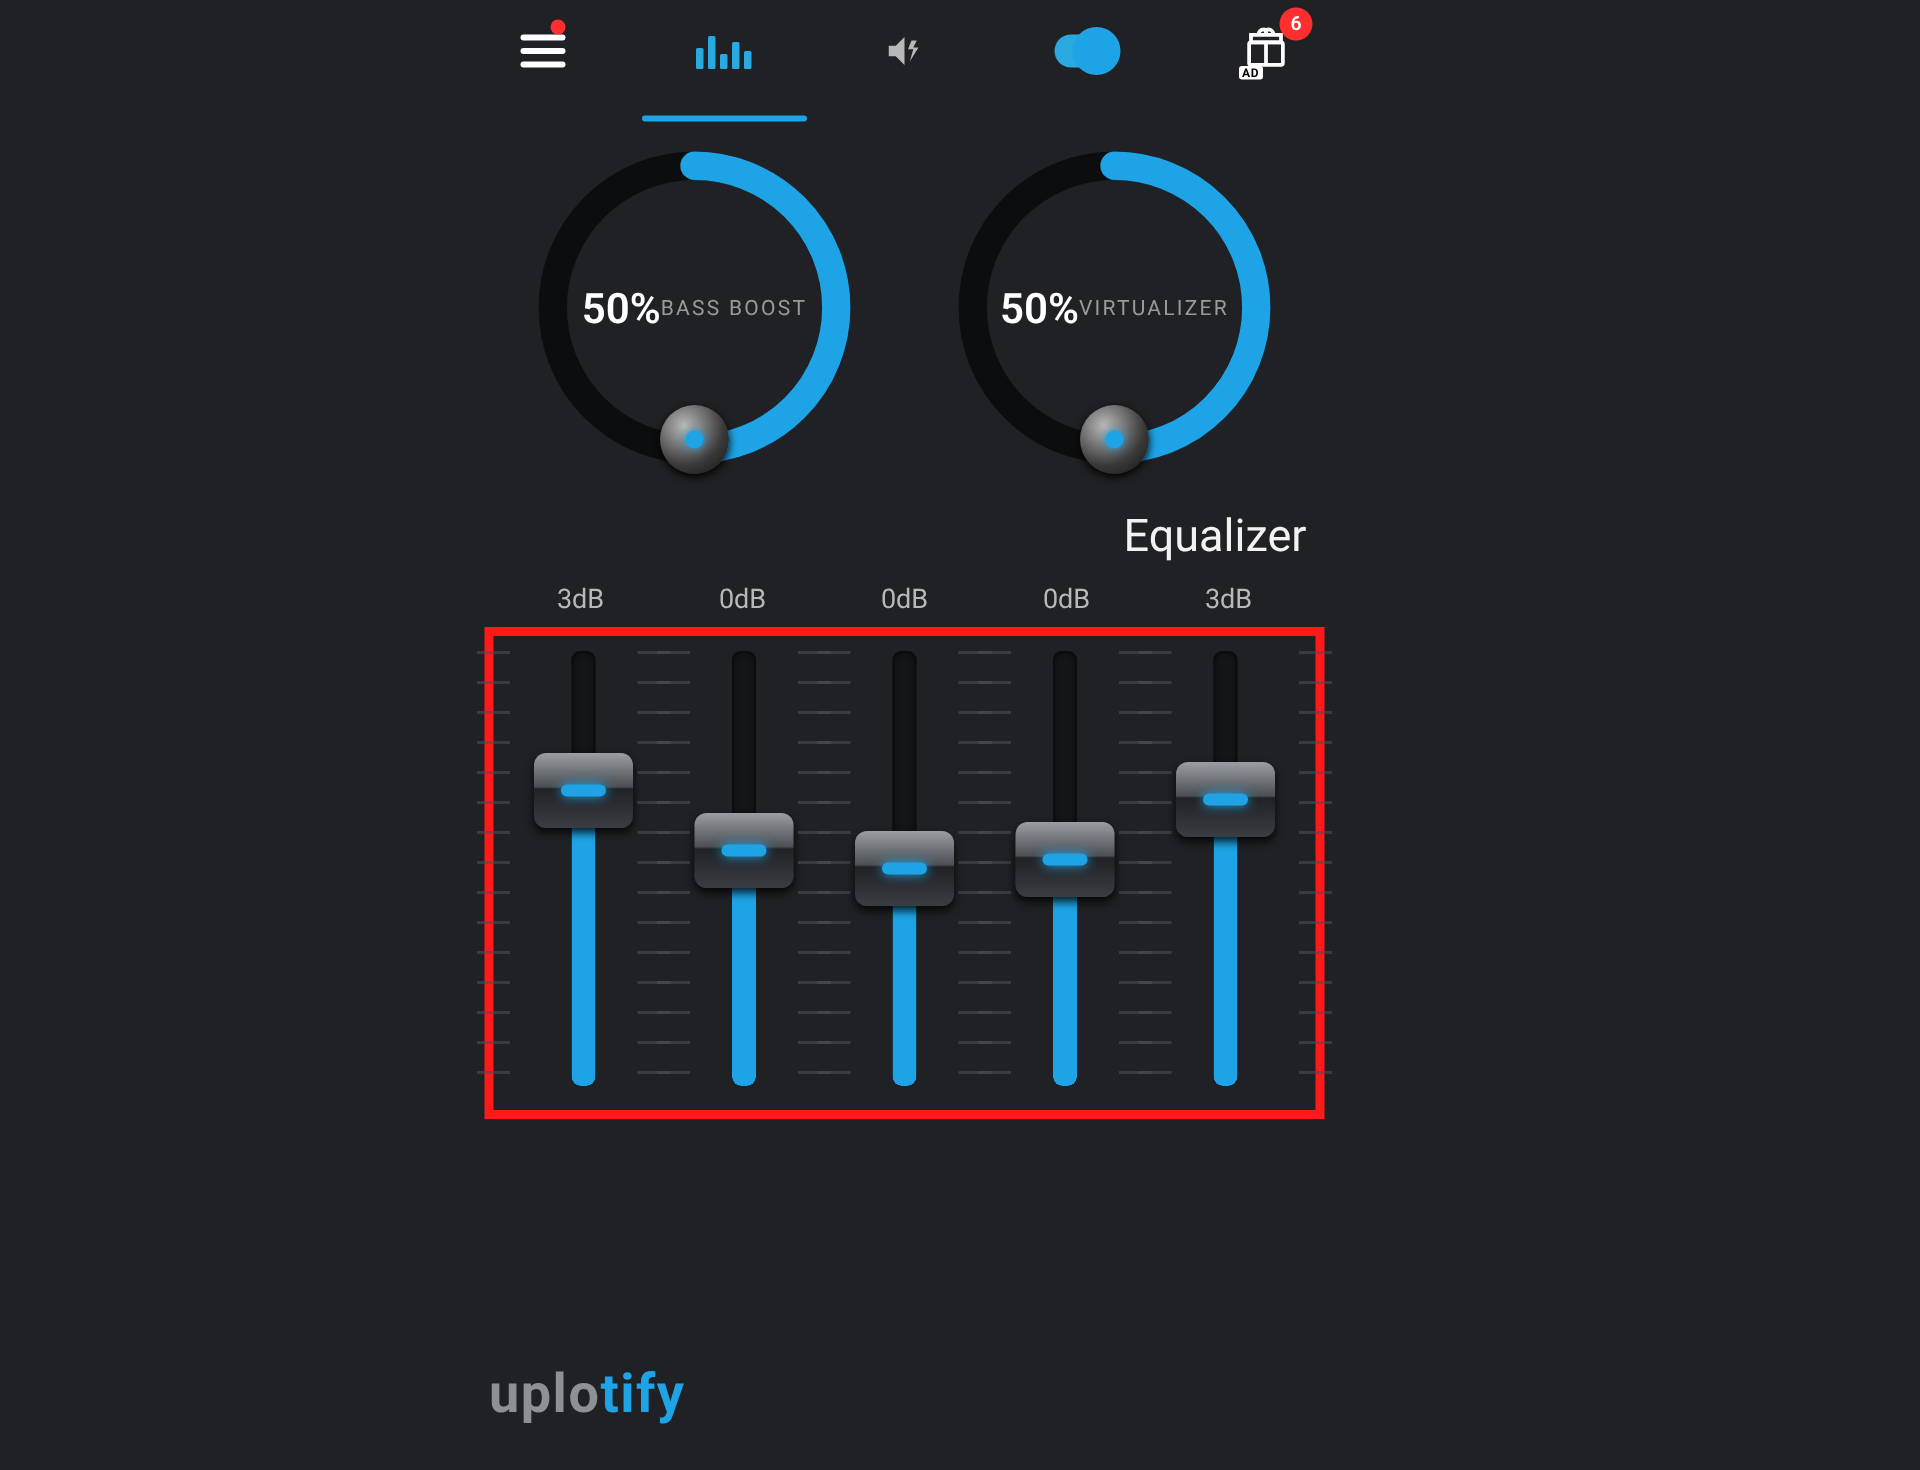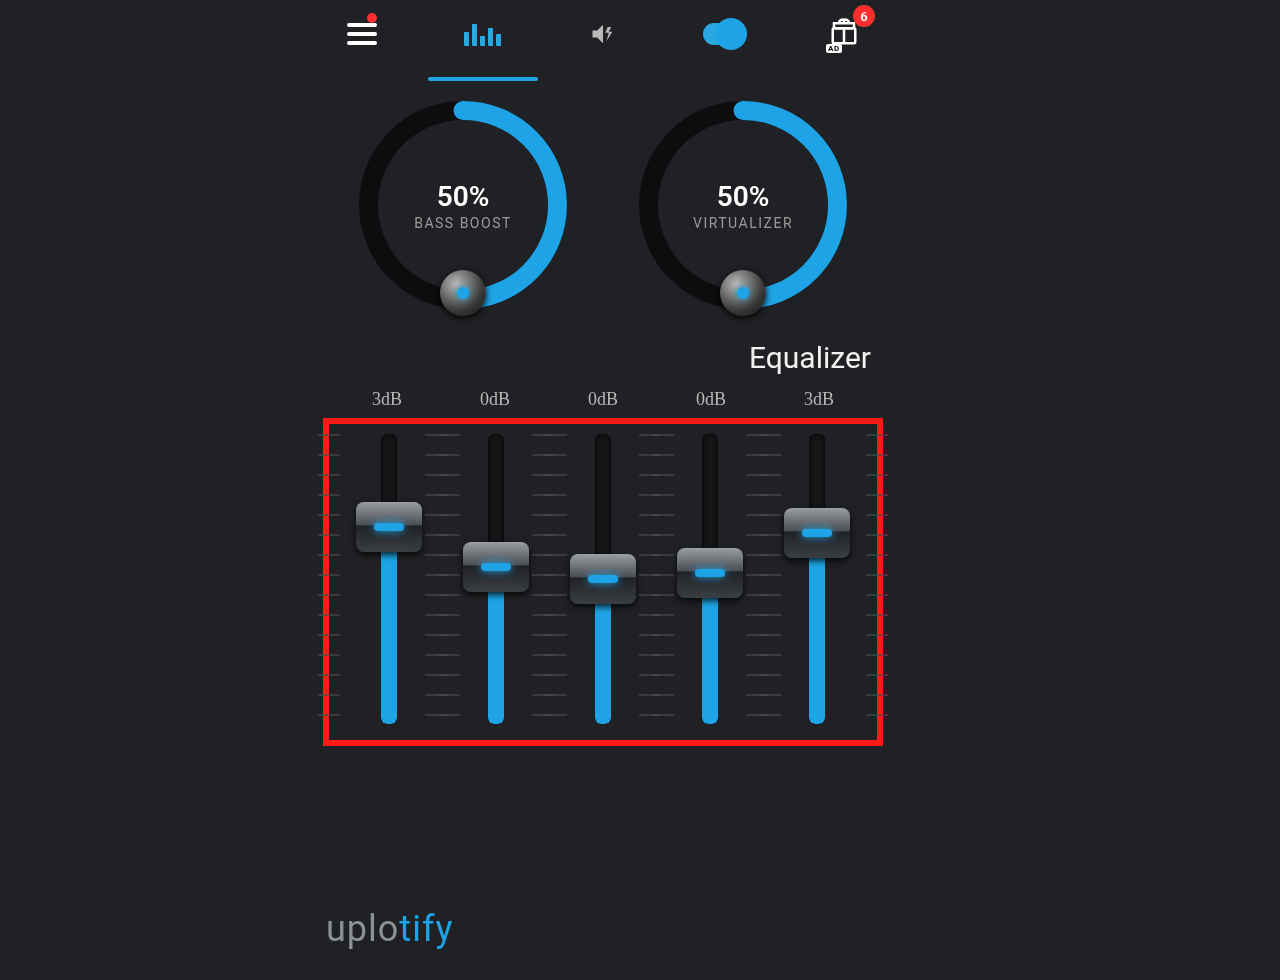--- a/index.html
+++ b/index.html
@@ -93,21 +93,21 @@
   .knobs {
     display:flex; justify-content:space-around; margin-top: 46px;
   }
   .knob {
     width: 210px; display:flex; flex-direction:column; align-items:center;
     position:relative;
   }
   .knob-svg { width:210px; height:210px; }
   .knob-center {
     position:absolute; top:0; left:0; width:210px; height:210px;
-    display:flex; flex-direction:column; align-items:center; justify-content:center;
+    display:flex; flex-direction:row; align-items:center; justify-content:center;
     pointer-events:none;
   }
   .knob-pct { font-size:28px; font-weight:600; color:#fff; }
   .knob-label { font-size:14px; letter-spacing:1.5px; color:#9a9a9a; margin-top:2px; }
   .knob-handle {
     position:absolute; bottom:-6px; left:50%; transform:translateX(-50%);
     width:46px; height:46px; border-radius:50%;
     background: radial-gradient(circle at 35% 30%, #b8b8b8, #3a3a3a 60%, #111 100%);
     box-shadow: 0 2px 6px #000;
     display:flex; align-items:center; justify-content:center;
@@ -132,21 +132,21 @@
   .preset .divider { width:1px; height:28px; background:#55585c; }
   .preset-label { font-size:22px; color:#dedede; width:110px; }
   .chevron svg { width:22px; height:22px; }
 
   
   .db-row, .freq-row {
     display:flex; justify-content:space-around;
     margin: 14px 10px 0 10px;
     color:#b8b8b8; font-size:18px;
   }
-  .db-row span, .freq-row span { width:90px; text-align:center;font-family:Liberation Serif, serif; }
+  .db-row span, .freq-row span { width:90px; text-align:center; }
 
   
   .eq-box {
     margin: 8px 0 0 0;
     border: 6px solid #ff1a1a;
     padding: 10px 6px 16px 6px;
     display:flex; justify-content:space-around;
   }
   .slider {
     width: 86px; height: 290px; position:relative;
@@ -199,21 +199,21 @@
   .pbtn {
     width:50px; height:50px; border:3px solid #d9d9d9; border-radius:50%;
     display:flex; align-items:center; justify-content:center; margin-left:20px;
   }
   .pbtn.play { width:62px; height:62px; }
   .pbtn svg { fill:#e8e8e8; }
 
   
   .watermark {
     position:absolute; left:326px; bottom:30px;
-    font-size:36px; font-weight:400; letter-spacing:1px;
+    font-size:36px; font-weight:700; letter-spacing:1px;
   }
   .watermark .p1 { color:#8d9195; }
   .watermark .p2 { color:#1ea4e6; }
 </style>
 </head>
 <body>
 
 <div class="app">
   <div class="panel">
 

